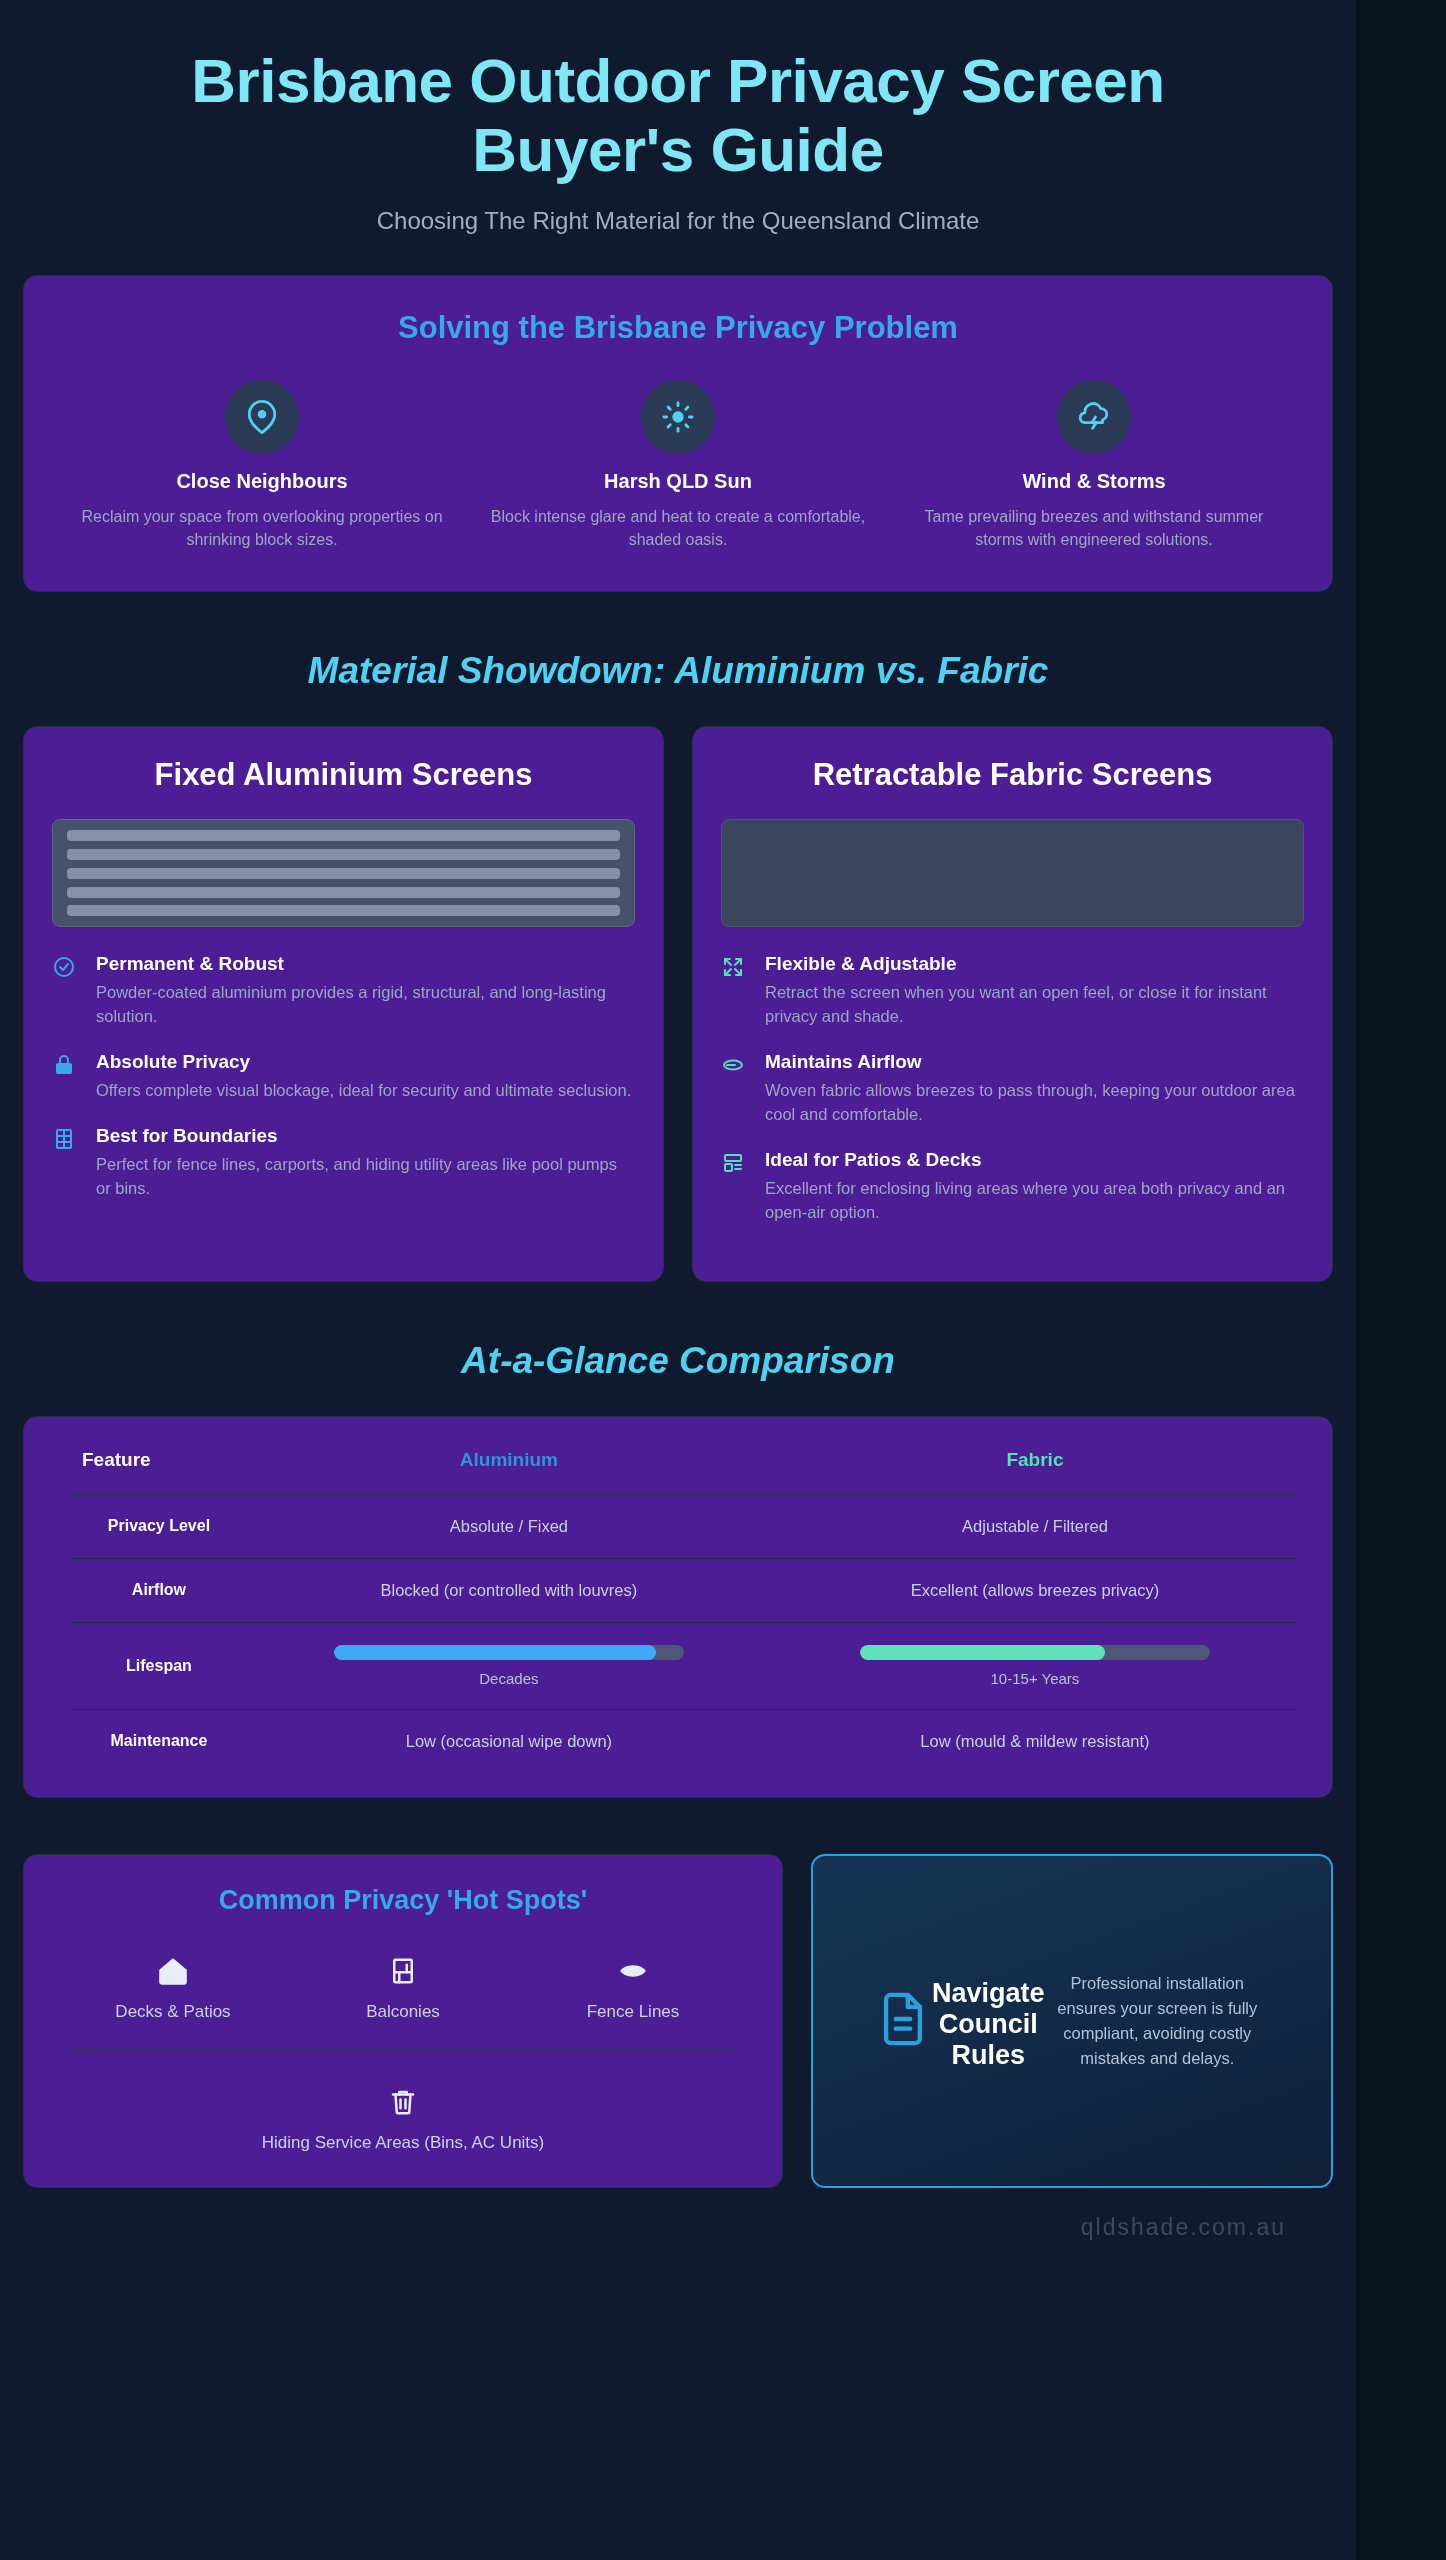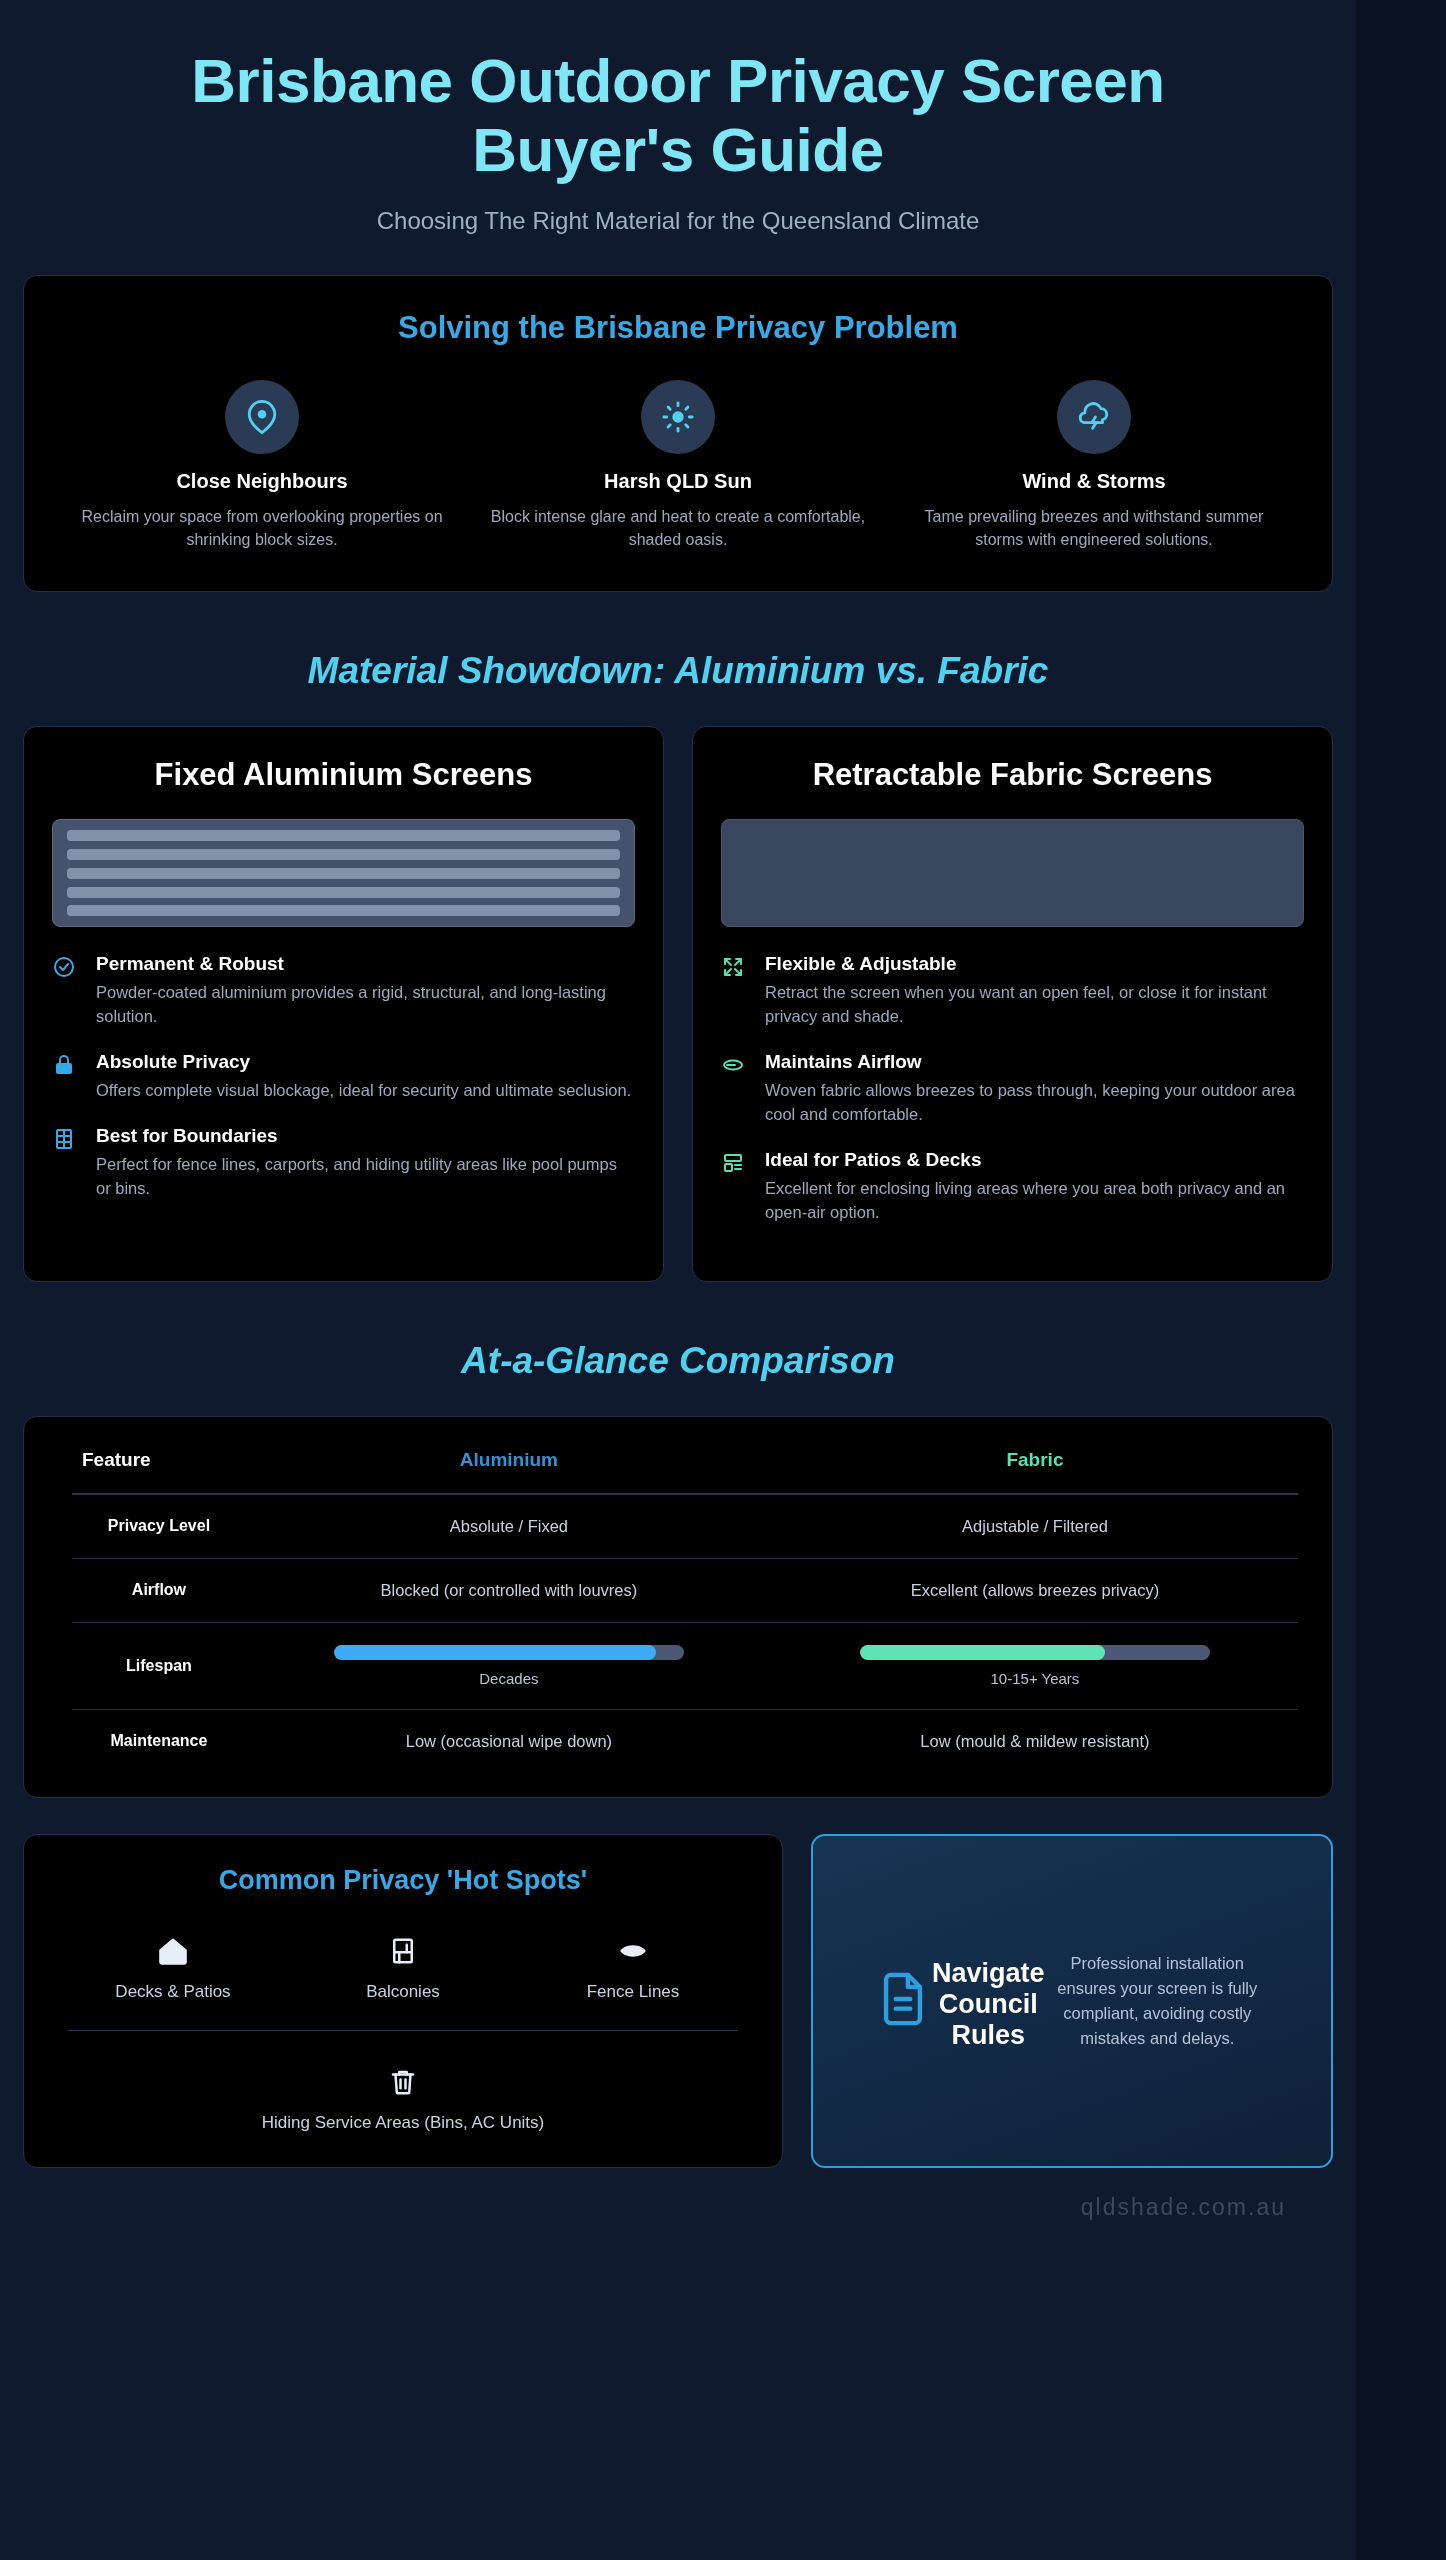--- a/index.html
+++ b/index.html
@@ -30,21 +30,21 @@
   .hero-sub {
     text-align: center;
     color: #9fb0c6;
     font-size: 24px;
     margin-top: 22px;
     margin-bottom: 40px;
   }
 
   
   .card {
-    background: #000000;
+    background: #4c1d95;
     border: 1px solid #24304d;
     border-radius: 14px;
   }
 
   
   .problem-card { padding: 34px 30px 40px 30px; margin-top: 6px; }
   .problem-title {
     text-align: center;
     color: #36a9e8;
     font-size: 31px;
@@ -110,21 +110,21 @@
   tbody tr { border-bottom: 1px solid #222e47; }
   tbody tr:last-child { border-bottom: none; }
   td { color: #c6d2e2; }
   td.feature-c { color: #fff; font-weight: bold; font-size: 16px; text-align: center; }
   .bar-wrap { width: 350px; margin: 0 auto; }
   .bar-track { height: 15px; border-radius: 8px; background: #4c5875; overflow: hidden; }
   .bar-fill { height: 100%; border-radius: 8px; }
   .bar-label { margin-top: 10px; font-size: 15px; color: #b7c4d6; }
 
   
-  .bottom-row { display: flex; gap: 28px; margin-top: 36px; }
+  .bottom-row { display: flex; gap: 28px; margin-top: 56px; }
   .hot-card { flex: 0 0 760px; padding: 30px 34px 34px 34px; }
   .hot-title {
     text-align: center; color: #36a9e8; font-size: 27px; font-weight: bold;
     margin-bottom: 30px;
   }
   .hot-row { display: flex; }
   .hot-item { flex: 1; text-align: center; }
   .hot-ico { height: 42px; display:flex; align-items:flex-end; justify-content:center; margin-bottom: 14px; }
   .hot-label { color: #c8d4e4; font-size: 17px; }
   .hot-div { height: 1px; background: #2b3751; margin: 28px 10px 26px 10px; }

